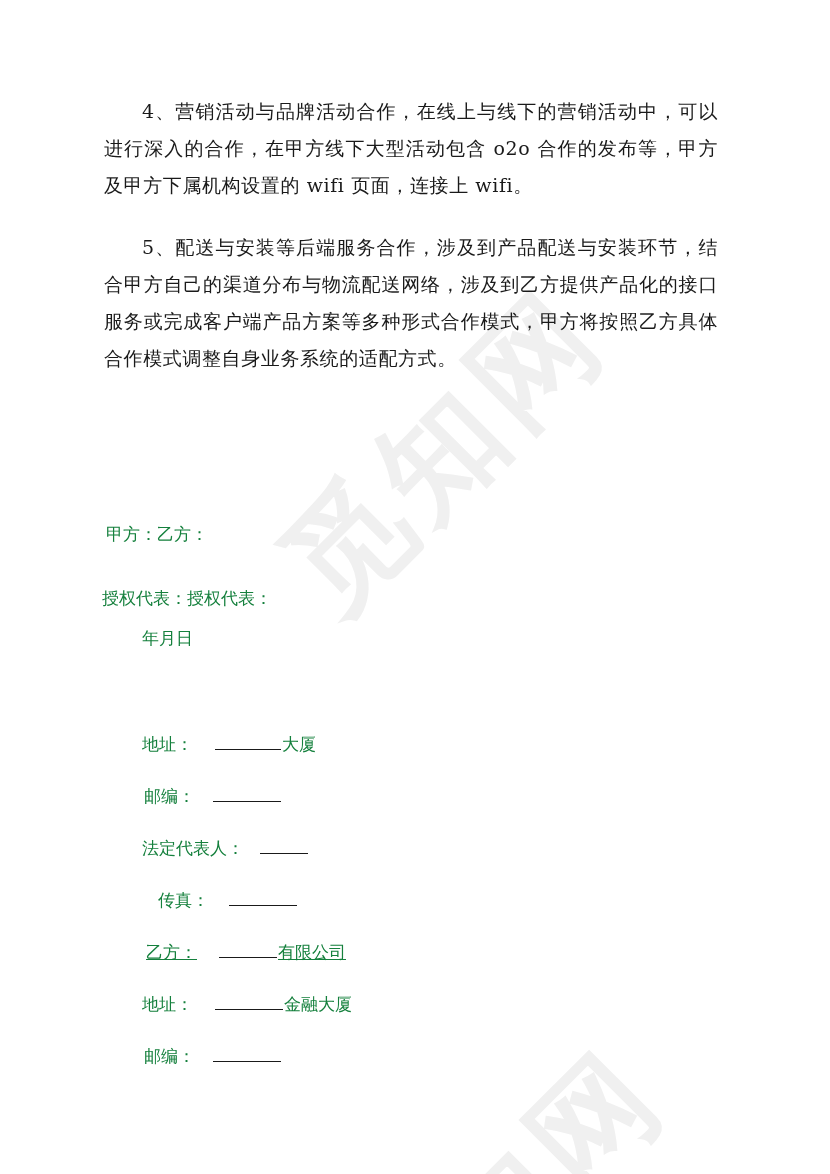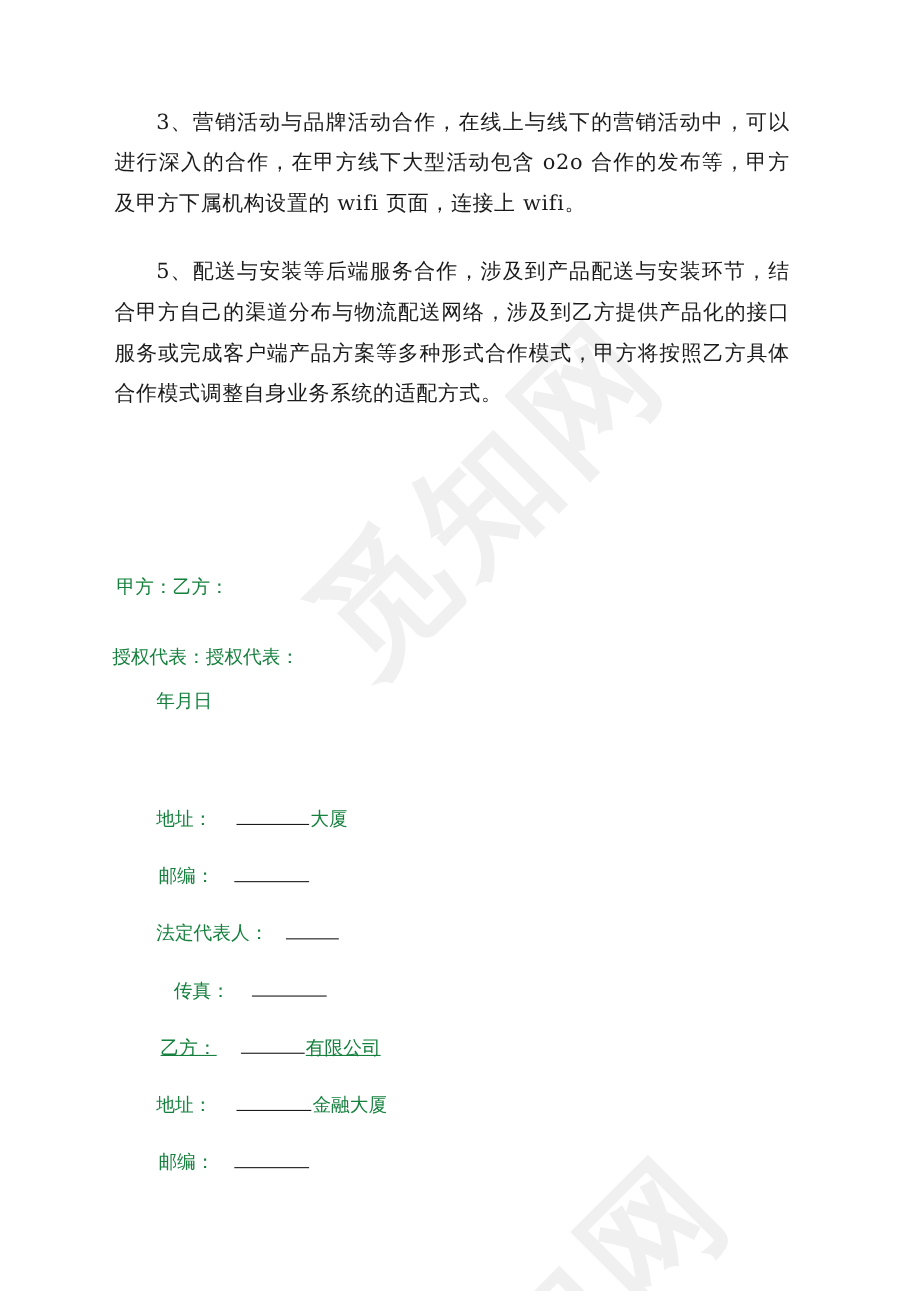--- a/index.html
+++ b/index.html
@@ -67,21 +67,21 @@
     }
   </style>
 </head>
 <body>
 
 <div class="watermark wm1">觅知网</div>
 <div class="watermark wm2">觅知网</div>
 
 <div class="page">
 
-  <p class="para p4" style="margin:0">3、营销活动与品牌活动合作，在线上与线下的营销活动中，可以进行深入的合作，在甲方线下大型活动包含 o2o 合作的发布等，甲方及甲方下属机构设置的 wifi 页面，连接上 wifi。</p>
+  <p class="para p4" style="margin:0">4、营销活动与品牌活动合作，在线上与线下的营销活动中，可以进行深入的合作，在甲方线下大型活动包含 o2o 合作的发布等，甲方及甲方下属机构设置的 wifi 页面，连接上 wifi。</p>
   <p class="para p5" style="margin:0">5、配送与安装等后端服务合作，涉及到产品配送与安装环节，结合甲方自己的渠道分布与物流配送网络，涉及到乙方提供产品化的接口服务或完成客户端产品方案等多种形式合作模式，甲方将按照乙方具体合作模式调整自身业务系统的适配方式。</p>
 
   <div class="line" style="left:106px; top:523px;">甲方：乙方：</div>
   <div class="line" style="left:102px; top:587px;">授权代表：授权代表：</div>
   <div class="line" style="left:142px; top:627px;">年月日</div>
 
   <div class="line" style="left:142px; top:733px;">
     <span>地址：</span><span style="display:inline-block;width:22px"></span><span class="blank" style="width:66px"></span><span>大厦</span>
   </div>
   <div class="line" style="left:144px; top:785px;">

